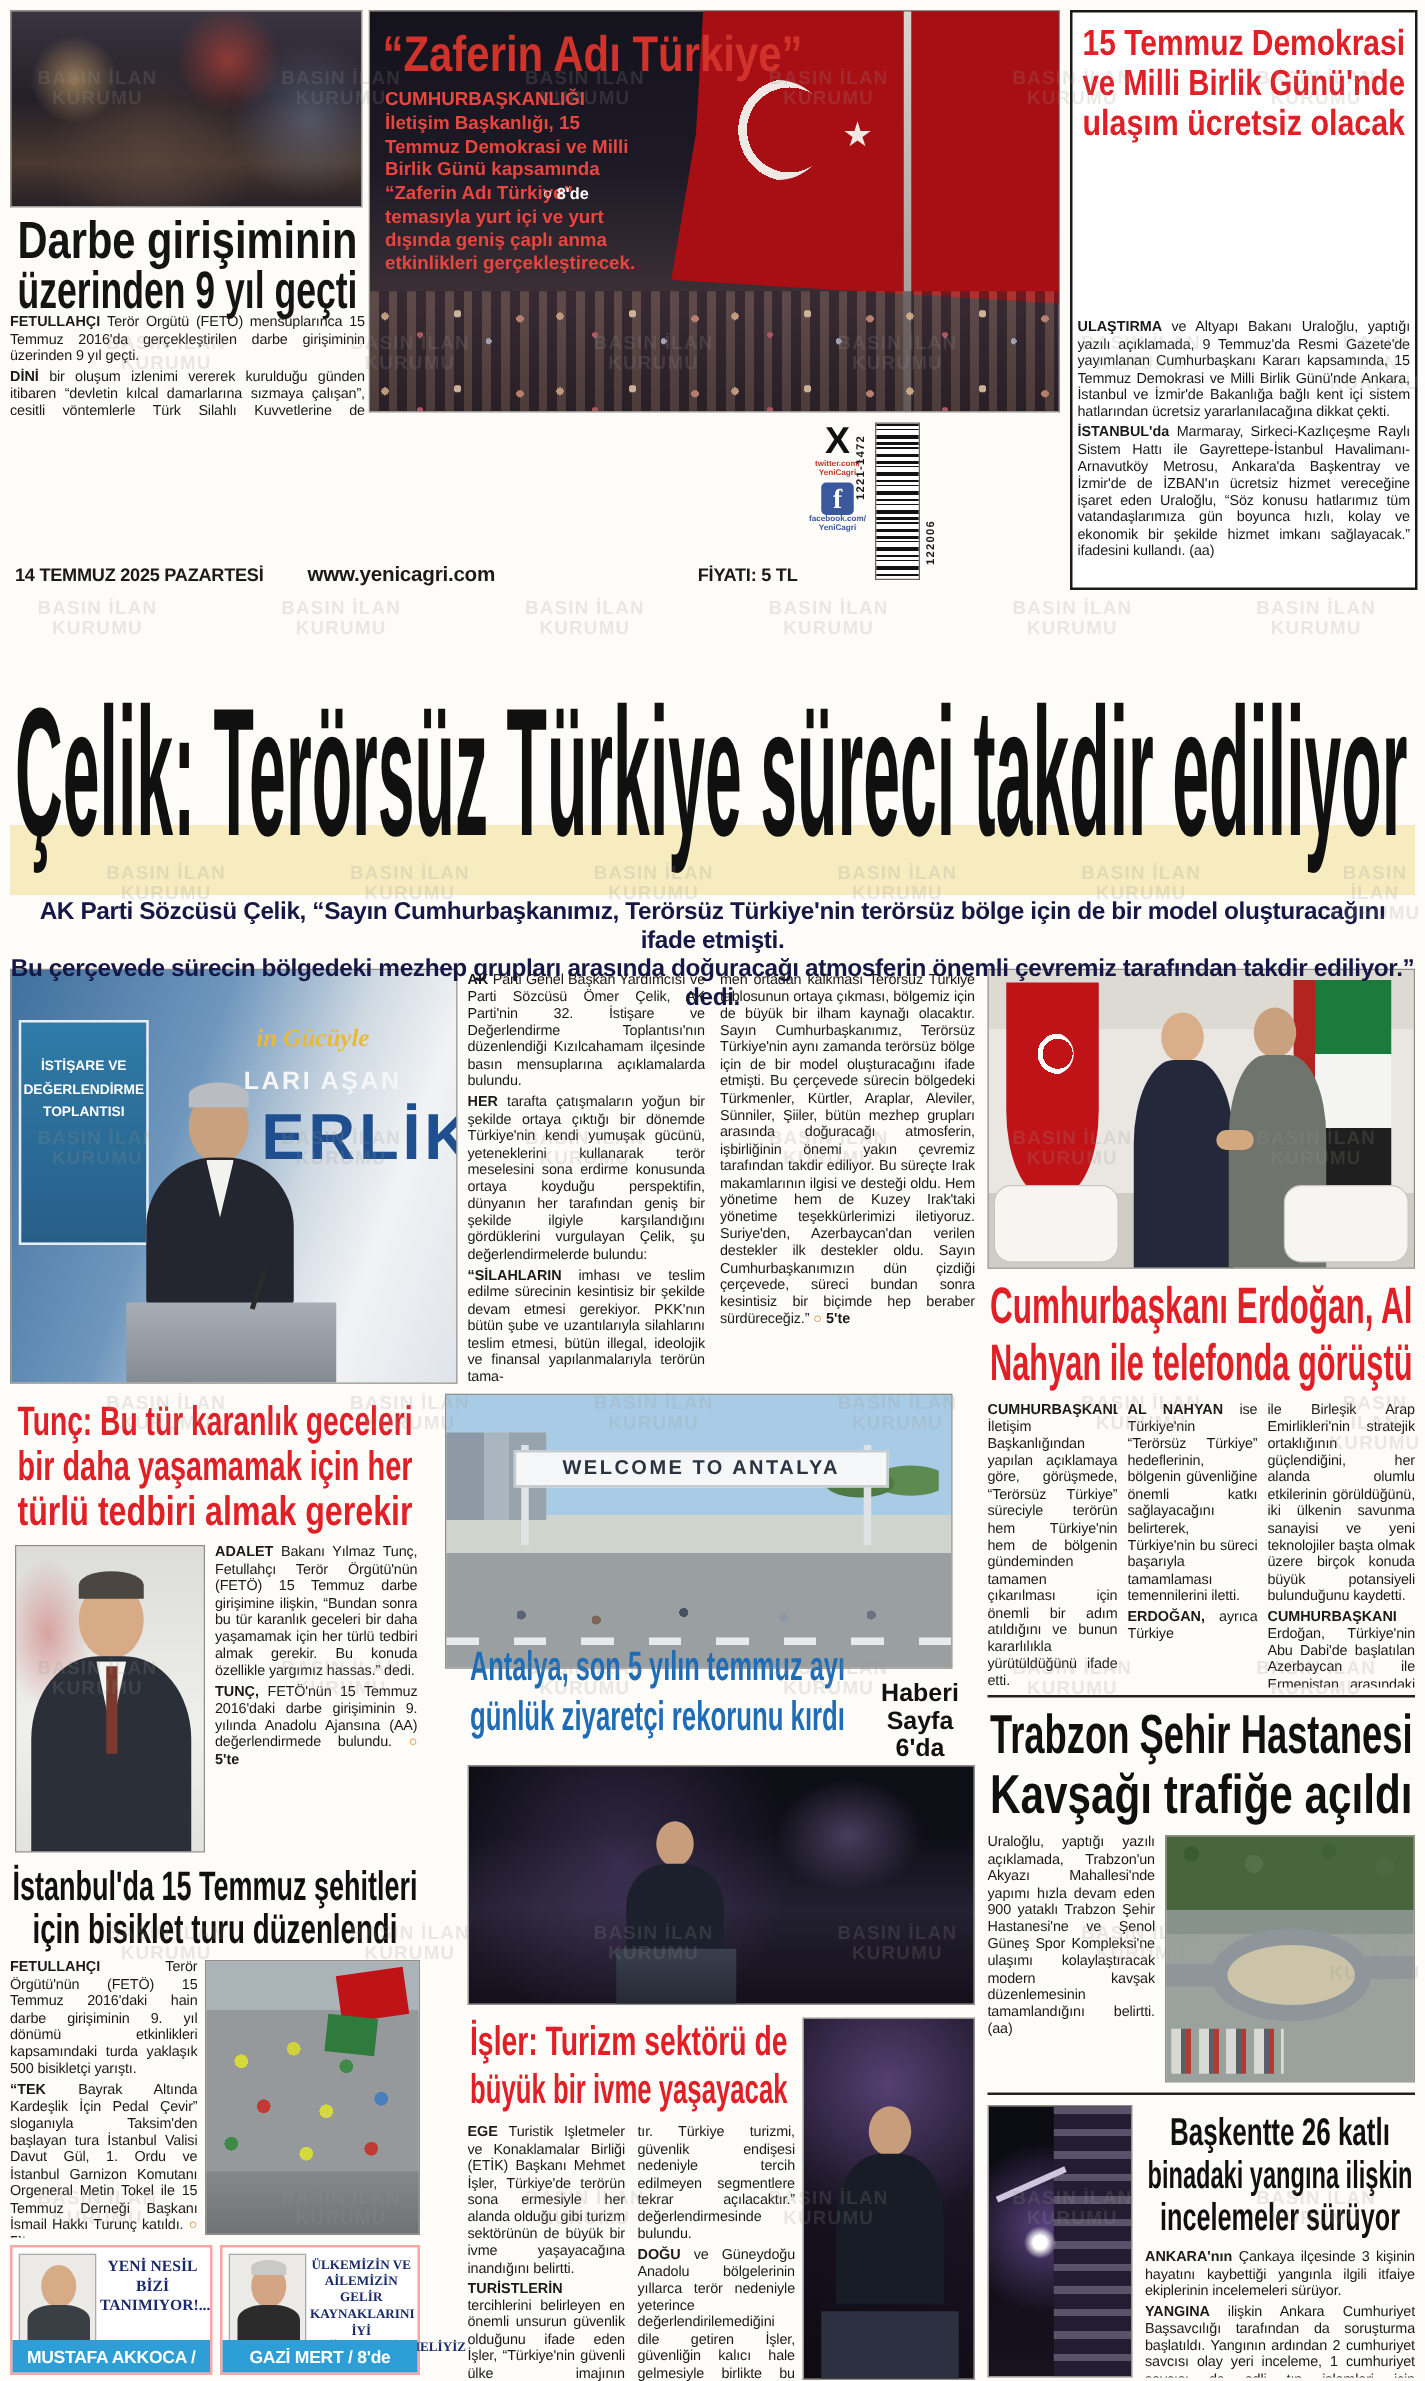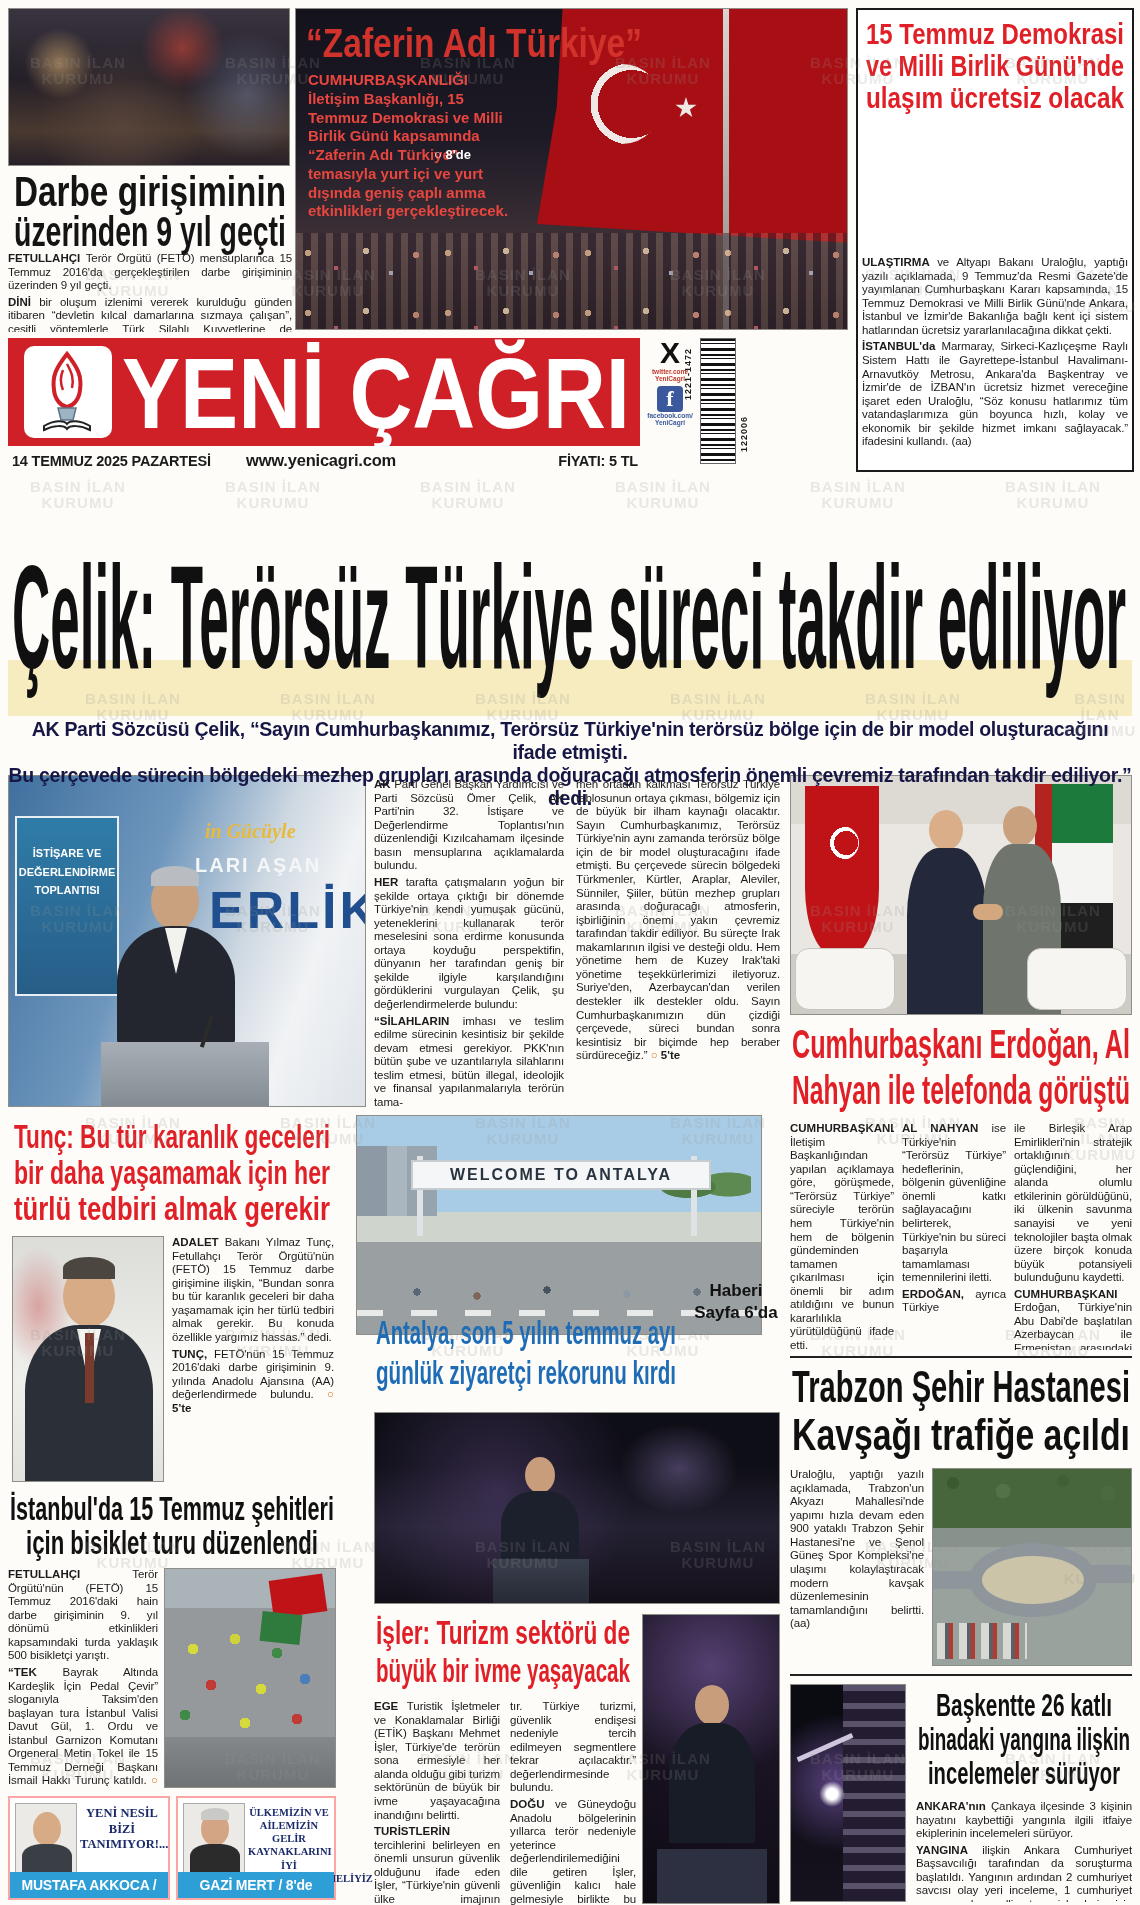--- a/index.html
+++ b/index.html
@@ -107,34 +107,20 @@
     <div class="shape" style="left:58px; top:42px; width:200px; height:58px; background:linear-gradient(180deg,#fdfdfd 0 60%, #dfe2e3 60% 100%); border-radius:26px 4px 4px 26px; border:1px solid #9aa0a2;"></div>
     <div class="shape" style="left:58px; top:42px; width:52px; height:58px; background:linear-gradient(120deg,#2e7d4f 0 55%, #24643f 100%); border-radius:26px 0 0 26px;"></div>
     <div class="shape" style="left:116px; top:52px; width:138px; height:16px; background:repeating-linear-gradient(90deg,#3d4a52 0 18px, #fdfdfd 18px 26px); border-radius:3px;"></div>
     <div class="shape" style="left:0; top:104px; width:100%; height:6px; background:#e9d27a;"></div>
   </div>
   <div class="body-text" style="left:862px; top:256px; width:266px; height:212px;">
       <p><b>ULAŞTIRMA </b>ve Altyapı Bakanı Uraloğlu, yaptığı yazılı açıklamada, 9 Temmuz'da Resmi Gazete'de yayımlanan Cumhurbaşkanı Kararı kapsamında, 15 Temmuz Demokrasi ve Milli Birlik Günü'nde Ankara, İstanbul ve İzmir'de Bakanlığa bağlı kent içi sistem hatlarından ücretsiz yararlanılacağına dikkat çekti.</p>
       <p><b>İSTANBUL'da </b>Marmaray, Sirkeci-Kazlıçeşme Raylı Sistem Hattı ile Gayrettepe-İstanbul Havalimanı-Arnavutköy Metrosu, Ankara'da Başkentray ve İzmir'de de İZBAN'ın ücretsiz hizmet vereceğine işaret eden Uraloğlu, “Söz konusu hatlarımız tüm vatandaşlarımıza gün boyunca hızlı, kolay ve ekonomik bir şekilde hizmet imkanı sağlayacak.” ifadesini kullandı. (aa)</p>
     </div>
 
-  <div id="masthead">
-    <div id="logo-box">
-      <svg width="86" height="90" viewBox="0 0 86 90">
-        <path d="M43 8 C54 22 58 30 56 44 C55 54 49 60 43 61 C37 60 31 54 30 44 C28 30 32 22 43 8 Z" fill="#ffffff" stroke="#cf2027" stroke-width="4"></path>
-        <path d="M43 18 C48 27 50 33 48 42" fill="none" stroke="#cf2027" stroke-width="2.5"></path>
-        <path d="M39 24 C36 31 36 37 39 44" fill="none" stroke="#cf2027" stroke-width="2.5"></path>
-        <path d="M34 62 L52 62 L49 74 L37 74 Z" fill="#9db4c4" stroke="#5e7486" stroke-width="1.5"></path>
-        <path d="M20 80 C30 74 40 74 43 78 C46 74 56 74 66 80 L66 84 C56 79 46 79 43 83 C40 79 30 79 20 84 Z" fill="#ffffff" stroke="#222" stroke-width="2"></path>
-      </svg>
-    </div>
-    <svg class="hl" style="left:112px; top:4px;" width="516" height="102">
-      <text x="2" y="86" font-size="100" fill="#ffffff" textLength="508" lengthAdjust="spacingAndGlyphs">YENİ ÇAĞRI</text>
-    </svg>
-  </div>
   <div id="social-strip">
     <div id="x-glyph">X</div>
     <span class="social-label" style="color:#c0392b;">twitter.com/ YeniCagri</span>
     <div id="fb-glyph">f</div>
     <span class="social-label" style="color:#3a589b;">facebook.com/ YeniCagri</span>
   </div>
   <div id="barcode"></div>
   <div id="issn">1221-1472</div>
   <div id="barcode-num">122006</div>
   <div id="dateline">
@@ -233,21 +219,21 @@
                  radial-gradient(circle 6px at 20px 16px, #5a6678 60%, transparent 61%),
                  radial-gradient(circle 6px at 80px 20px, #7d6656 60%, transparent 61%),
                  radial-gradient(circle 6px at 150px 14px, #46525e 60%, transparent 61%),
                  radial-gradient(circle 6px at 230px 18px, #8d98a5 60%, transparent 61%),
                  radial-gradient(circle 6px at 300px 16px, #6a7582 60%, transparent 61%);"></div>
   </div>
   <svg class="hl" style="left:374px; top:1312px;" width="306" height="88">
     <text x="2" y="32" font-size="33" fill="#1e6cb5" textLength="300" lengthAdjust="spacingAndGlyphs">Antalya, son 5 yılın temmuz ayı</text>
     <text x="2" y="72" font-size="33" fill="#1e6cb5" textLength="300" lengthAdjust="spacingAndGlyphs">günlük ziyaretçi rekorunu kırdı</text>
   </svg>
-  <div class="ref-box" style="left:692px; top:1280px; width:88px; font-size:17px; line-height:22px;">
+  <div class="ref-box" style="left:692px; top:1344px; width:88px; font-size:20px; line-height:22px;">
     <div>Haberi</div>
     <div>Sayfa 6'da</div>
   </div>
 
   <div class="body-text" style="left:790px; top:1122px; width:104px; height:228px; font-size:11px;">
       <p><b>CUMHURBAŞKANLIĞI </b>İletişim Başkanlığından yapılan açıklamaya göre, görüşmede, “Terörsüz Türkiye” süreciyle terörün hem Türkiye'nin hem de bölgenin gündeminden tamamen çıkarılması için önemli bir adım atıldığını ve bunun kararlılıkla yürütüldüğünü ifade etti.</p>
     </div>
   <div class="body-text" style="left:902px; top:1122px; width:104px; height:228px; font-size:11px;">
       <p><b>AL NAHYAN </b>ise Türkiye'nin “Terörsüz Türkiye” hedeflerinin, bölgenin güvenliğine önemli katkı sağlayacağını belirterek, Türkiye'nin bu süreci başarıyla tamamlaması temennilerini iletti.</p>
       <p><b>ERDOĞAN, </b>ayrıca Türkiye</p>

